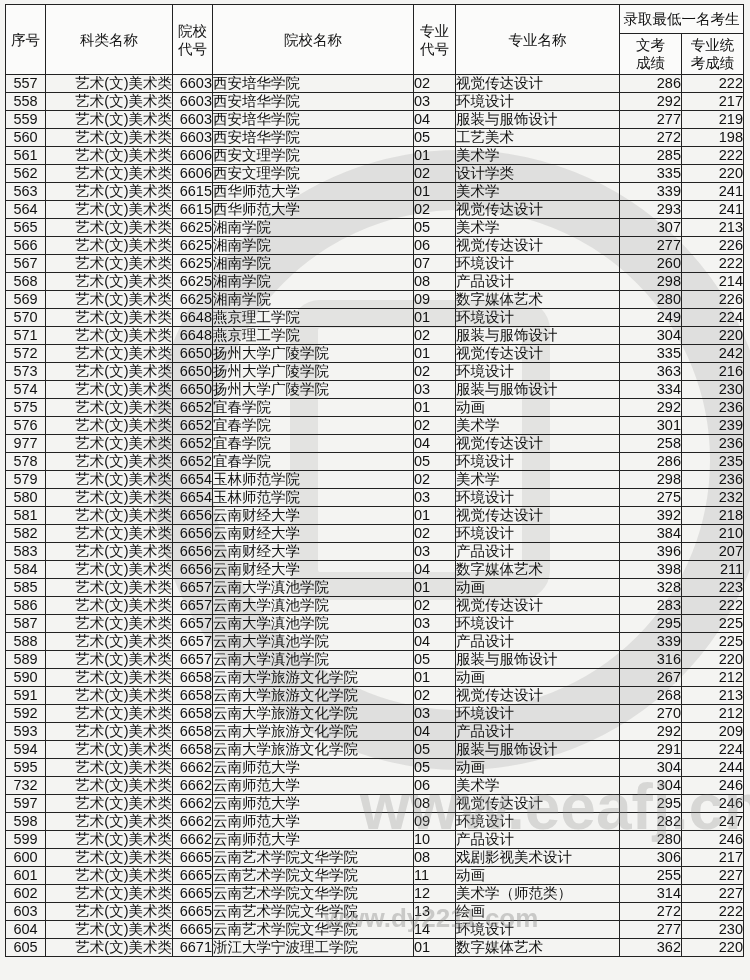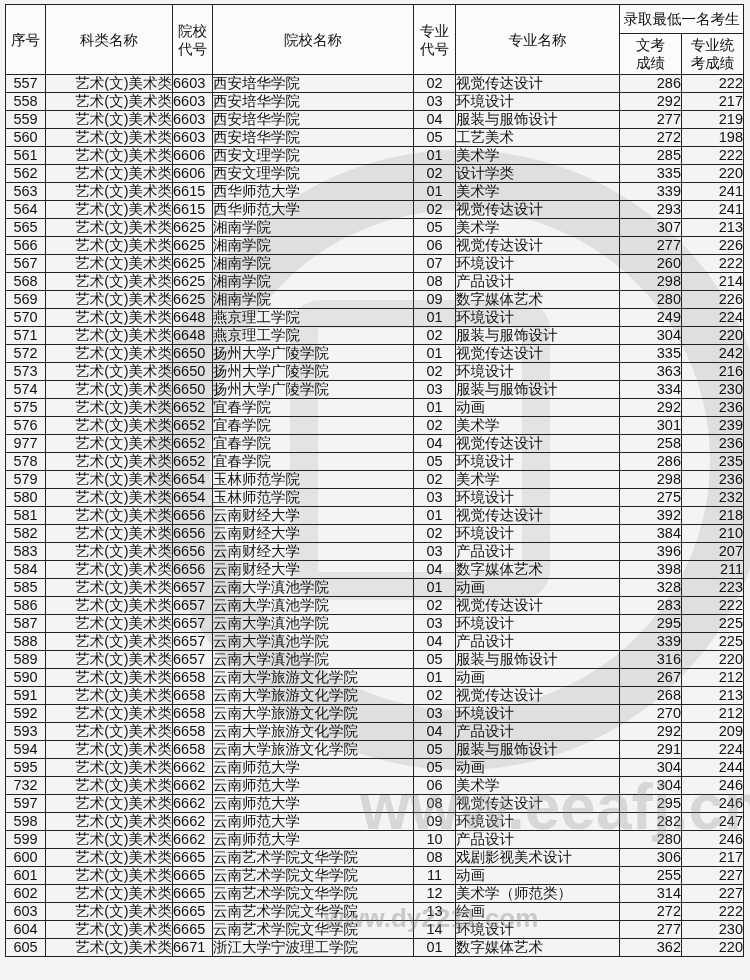--- a/index.html
+++ b/index.html
@@ -48,23 +48,23 @@
     background: #fbfbfa;
   }
   table.main thead tr.h1 th { height: 28px; }
   table.main thead tr.h2 th { height: 40px; }
   table.main tbody td {
     height: 17px; font-size: 14.5px; line-height: 17px;
     font-family: "Liberation Sans", "DejaVu Sans", sans-serif;
   }
   td.c-seq { text-align: center; }
   td.c-cat { text-align: right; padding-left: 3px; }
-  td.c-sch { text-align: left; }
+  td.c-sch { text-align: right; }
   td.c-sname { text-align: left; padding-left: 2px; }
-  td.c-mcode { text-align: center; }
+  td.c-mcode { }
   td.c-mname { text-align: left; padding-left: 3px; }
   td.c-s1, td.c-s2 { text-align: right; padding-right: 2px; }
   th.group { border-top: none; }
 </style>
 </head>
 <body>
 
 <div class="watermark-seal"></div>
 <div class="watermark-seal-inner"></div>
 

